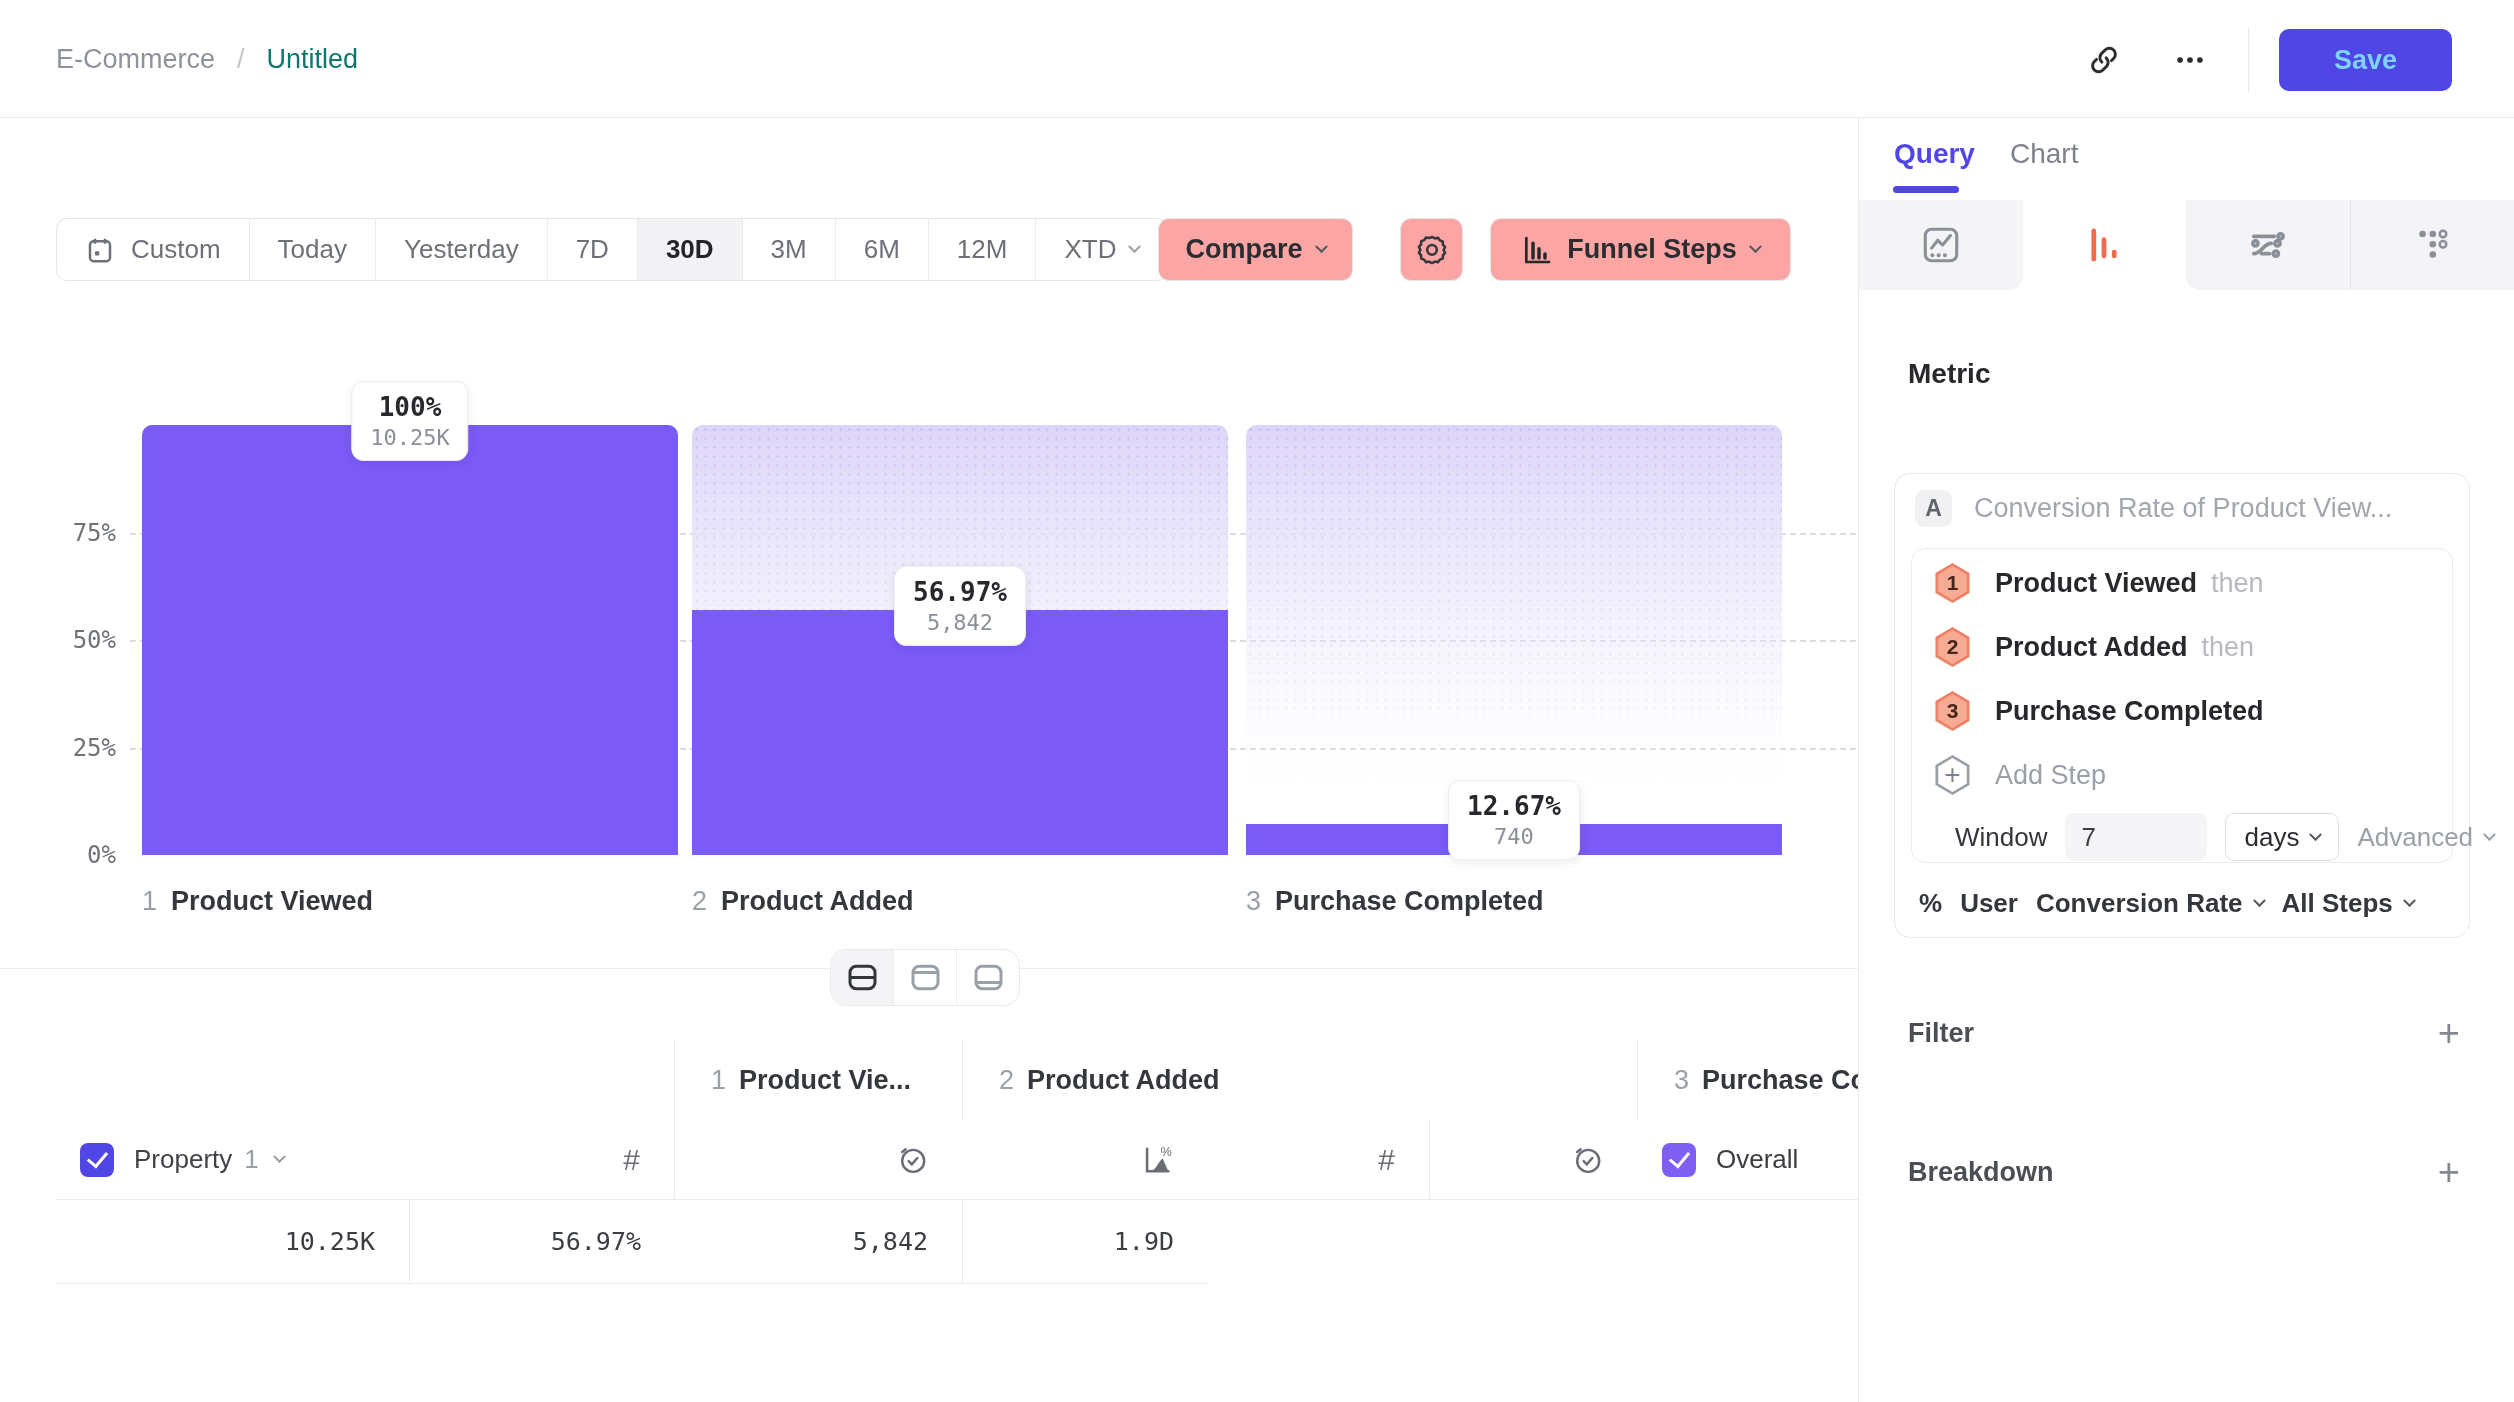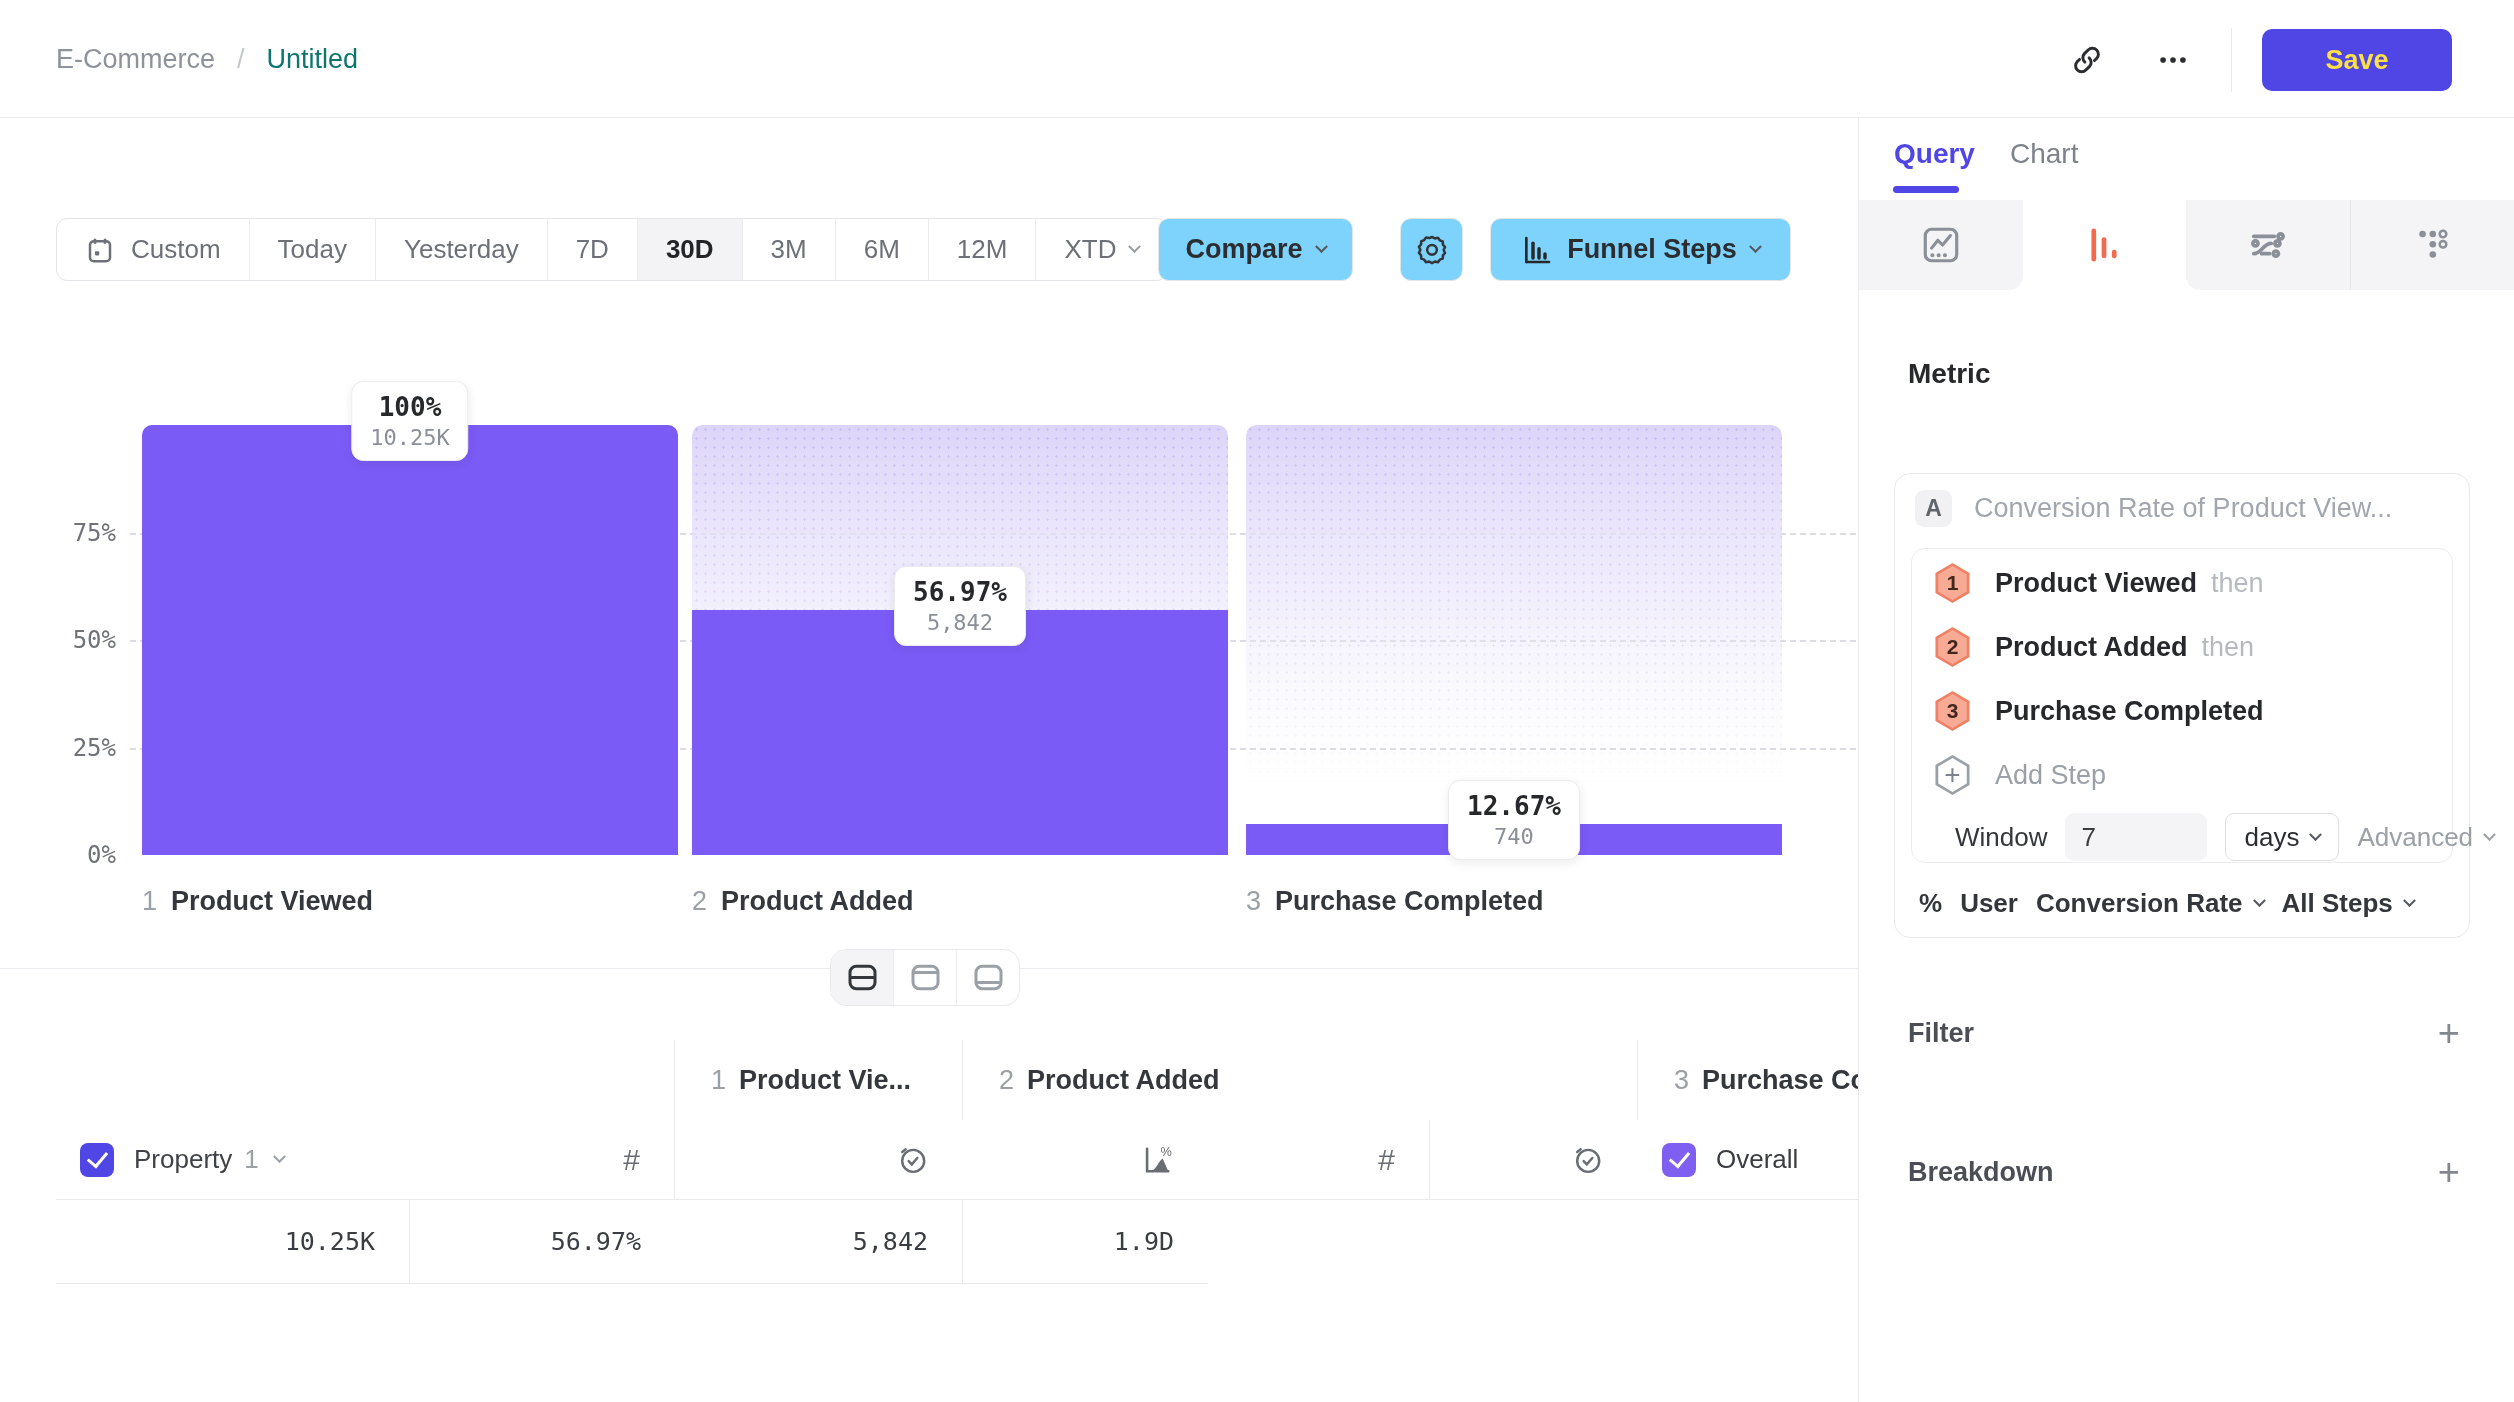--- a/index.html
+++ b/index.html
@@ -11,32 +11,32 @@
   .abs { position:absolute; }
   .row { display:flex; align-items:center; }
 
   
   .header { position:absolute; left:0; top:0; width:2514px; height:118px; background:#fff; border-bottom:1px solid #ececf0; }
   .crumb-root { color:#8e939b; font-size:27px; }
   .crumb-sep  { color:#c3c7cd; font-size:27px; margin:0 22px; }
   .crumb-leaf { color:#0f766e; font-size:27px; }
   .icon-btn { width:56px; height:56px; display:flex; align-items:center; justify-content:center; border-radius:10px; cursor:pointer; }
   .vdiv { width:1px; height:64px; background:#e7e8ea; }
-  .save-btn { width:190px; height:62px; background:#4f46e5; color:#fde047; border:none; border-radius:10px;
+  .save-btn { width:173px; height:62px; background:#4f46e5; color:#7dd3fc; border:none; border-radius:10px;
     font-size:27px; font-weight:700; font-family:"Liberation Sans",sans-serif; cursor:pointer; }
 
   
   .seg-ctl { position:absolute; left:56px; top:218px; height:63px; display:flex; align-items:stretch;
     border:1px solid #e4e5e8; border-radius:11px; background:#fff; overflow:hidden; }
   .seg { display:flex; align-items:center; justify-content:center; padding:0 28px; font-size:26px; color:#6d7177;
     border-right:1px solid #ebecee; cursor:pointer; white-space:nowrap; }
   .seg:last-child { border-right:none; }
   .seg.sel { background:#f3f3f5; color:#232529; font-weight:700; }
   .tool-btn { position:absolute; top:218px; height:63px; display:flex; align-items:center; justify-content:center;
-    gap:14px; background:#7dd3fc; border:1px solid #e4e5e8; border-radius:11px; font-size:27px; color:#2b2d31;
+    gap:14px; background:#fca5a5; border:1px solid #e4e5e8; border-radius:11px; font-size:27px; color:#2b2d31;
     font-weight:600; cursor:pointer; }
   .chev { width:11px; height:11px; border-right:2.4px solid #55585e; border-bottom:2.4px solid #55585e;
     transform:rotate(45deg) translate(-2px,-2px); display:inline-block; }
   .chev.sm { width:9px; height:9px; }
   .chev.gray { border-color:#9aa0a6; }
 
   
   .legend { position:absolute; top:330px; left:0; width:1858px; display:flex; justify-content:center; align-items:center; gap:14px; }
   .legend-swatch { width:22px; height:22px; border-radius:7px; }
   .legend-text { font-size:25px; color:#5c6066; }

